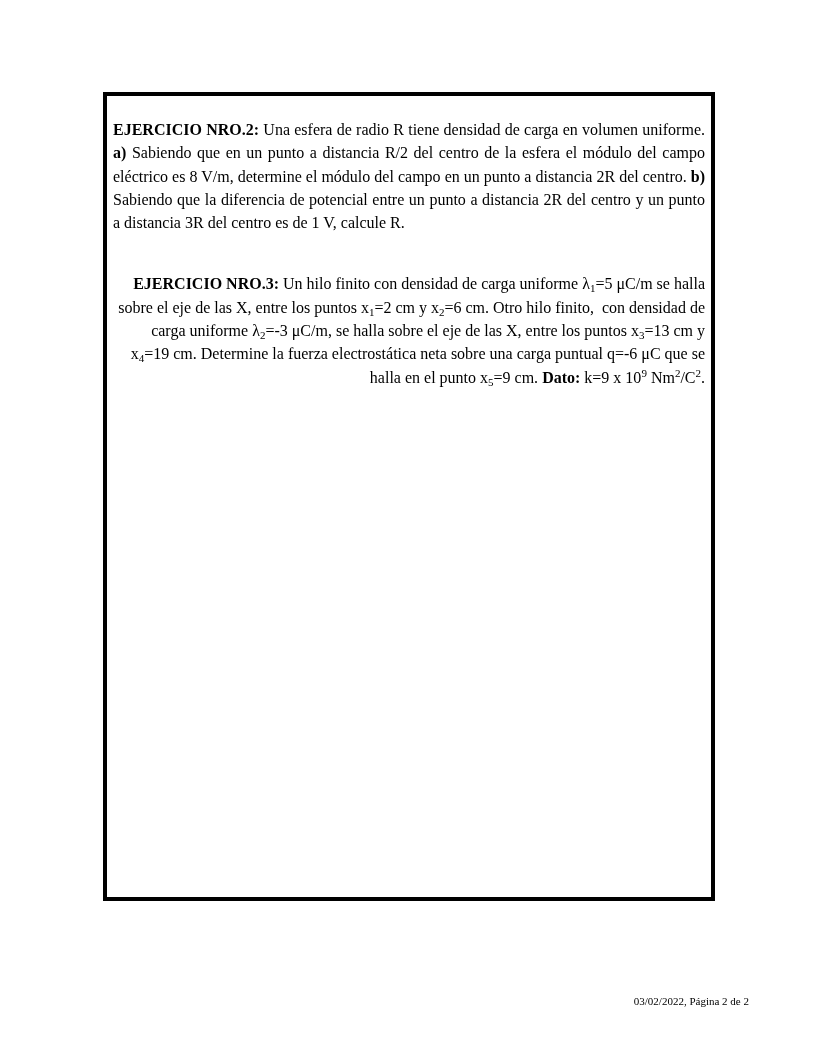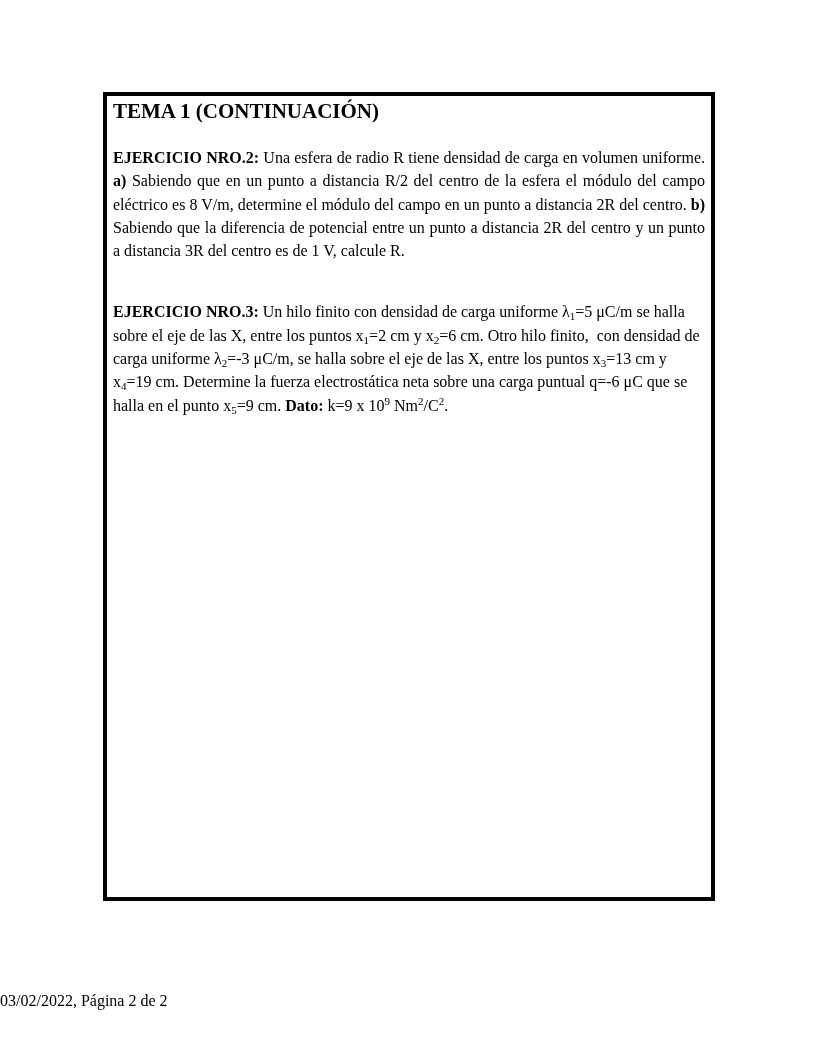--- a/index.html
+++ b/index.html
@@ -38,45 +38,46 @@
     line-height: 23.3px;
     margin: 0;
     white-space: pre-wrap;
   }
   .para-ej2 {
     margin-top: 22px;
     text-align: justify;
   }
   .para-ej3 {
     margin-top: 38px;
-    text-align: left;
+    text-align: right;
   }
   .para sub {
     font-size: 11px;
     line-height: 0;
     vertical-align: -3px;
   }
   .para sup {
     font-size: 11px;
     line-height: 0;
     vertical-align: 6px;
   }
   .page-footer {
     position: absolute;
     left: 0;
     top: 994px;
     width: 703px;
-    font-size: 16px;
+    text-align: right;
+    font-size: 11px;
     line-height: 14px;
+    padding-left: 46px;
   }
 </style>
 </head>
 <body>
 
 <div class="content-frame">
-  <h1 class="page-title">TEMA 1 (CONTINUACIÓN)</h1>
 
   <p class="para para-ej2"><span style="font-weight: bold;">EJERCICIO NRO.2:</span><span> Una esfera de radio R tiene densidad de carga en volumen uniforme. </span><span style="font-weight: bold;">a)</span><span> Sabiendo que en un punto a distancia R/2 del centro de la esfera el módulo del campo eléctrico es 8 V/m, determine el módulo del campo en un punto a distancia 2R del centro. </span><span style="font-weight: bold;">b)</span><span> Sabiendo que la diferencia de potencial entre un punto a distancia 2R del centro y un punto a distancia 3R del centro es de 1 V, calcule R.</span></p>
 
   <p class="para para-ej3"><span style="font-weight: bold;">EJERCICIO NRO.3:</span><span> Un hilo finito con densidad de carga uniforme λ</span><sub>1</sub><span>=5 μC/m se halla sobre el eje de las X, entre los puntos x</span><sub>1</sub><span>=2 cm y x</span><sub>2</sub><span>=6 cm. Otro hilo finito,  con densidad de carga uniforme λ</span><sub>2</sub><span>=-3 μC/m, se halla sobre el eje de las X, entre los puntos x</span><sub>3</sub><span>=13 cm y x</span><sub>4</sub><span>=19 cm. Determine la fuerza electrostática neta sobre una carga puntual q=-6 μC que se halla en el punto x</span><sub>5</sub><span>=9 cm. </span><span style="font-weight: bold;">Dato:</span><span> k=9 x 10</span><sup>9</sup><span> Nm</span><sup>2</sup><span>/C</span><sup>2</sup><span>.</span></p>
 </div>
 
 <div class="page-footer">03/02/2022, Página 2 de 2</div>
 
 </body></html>

